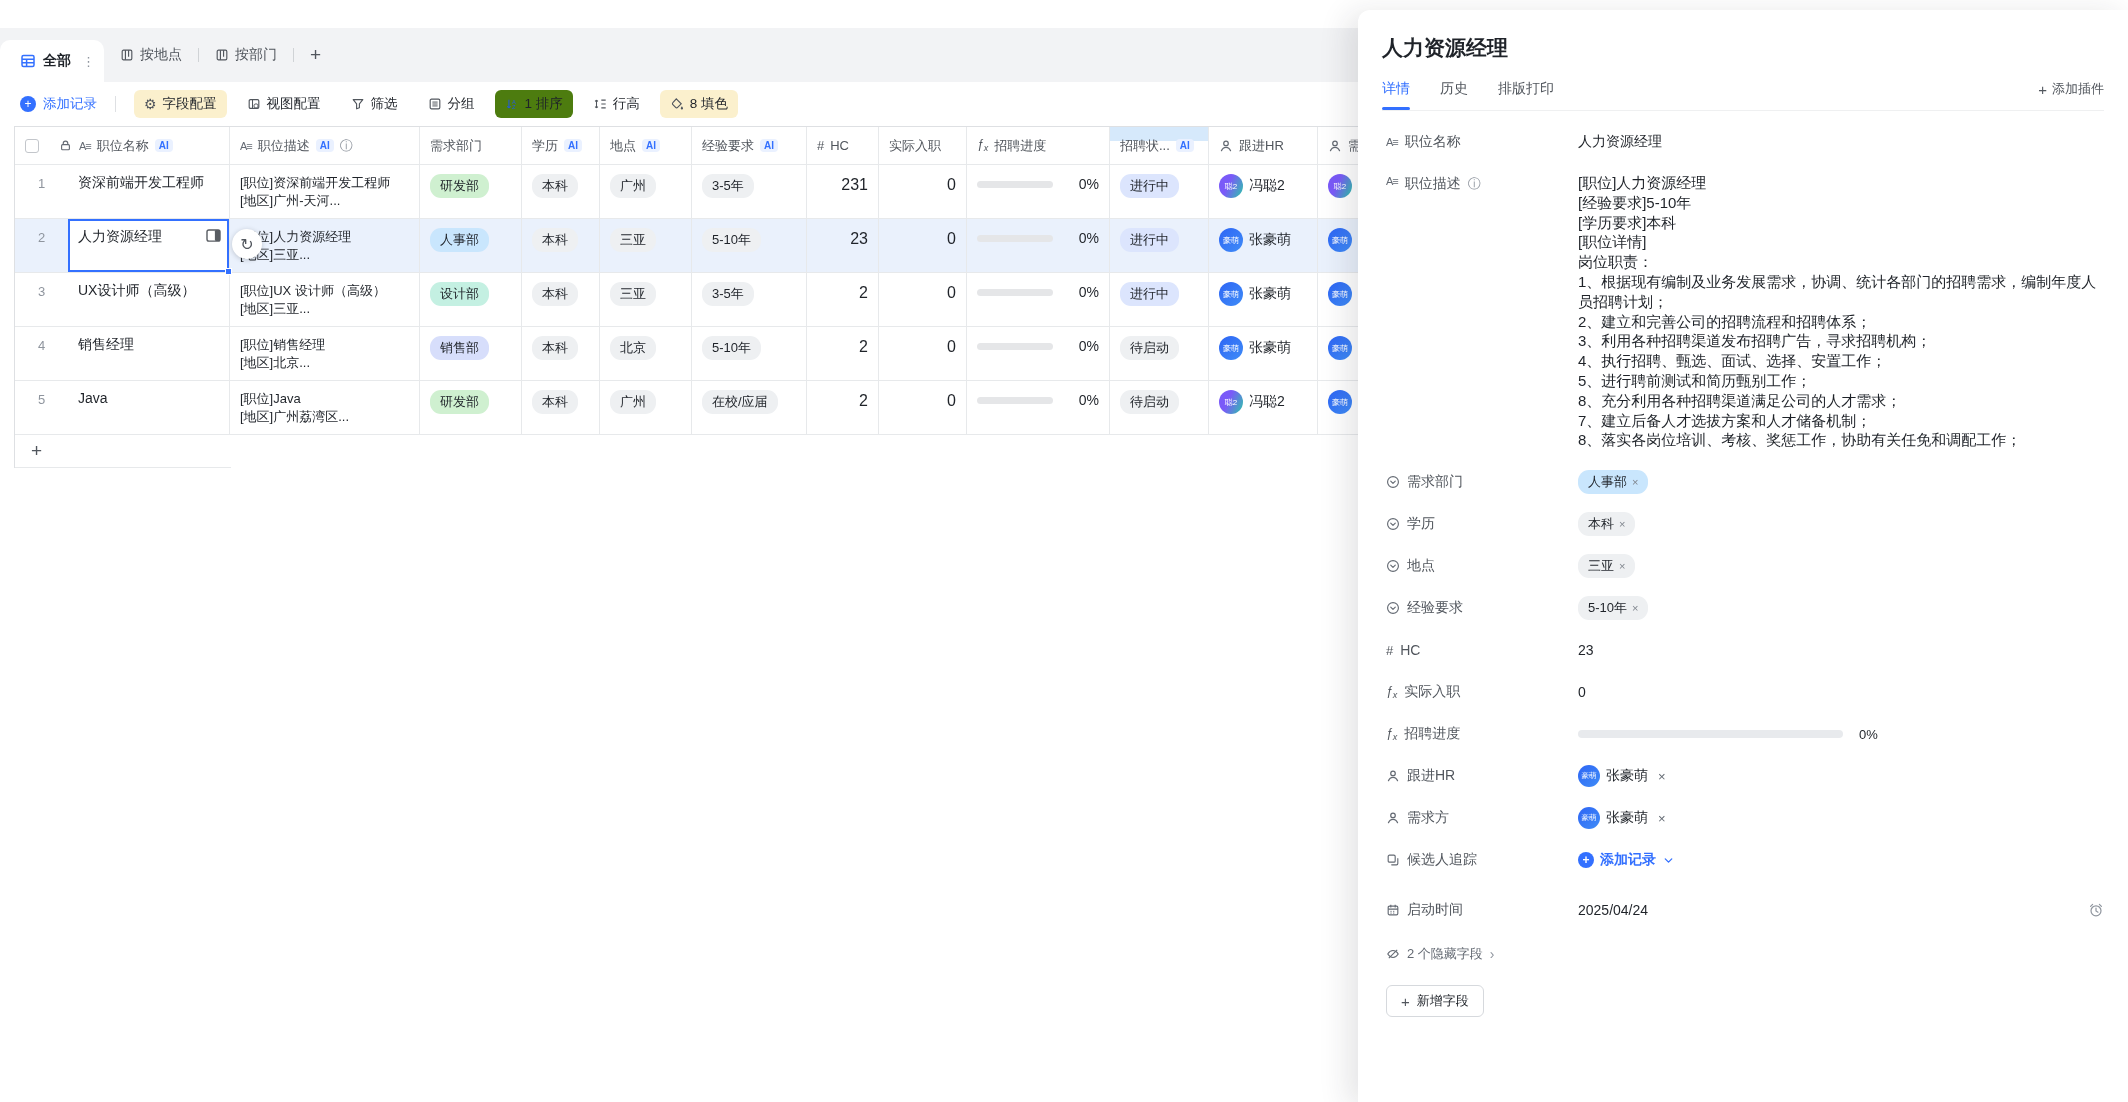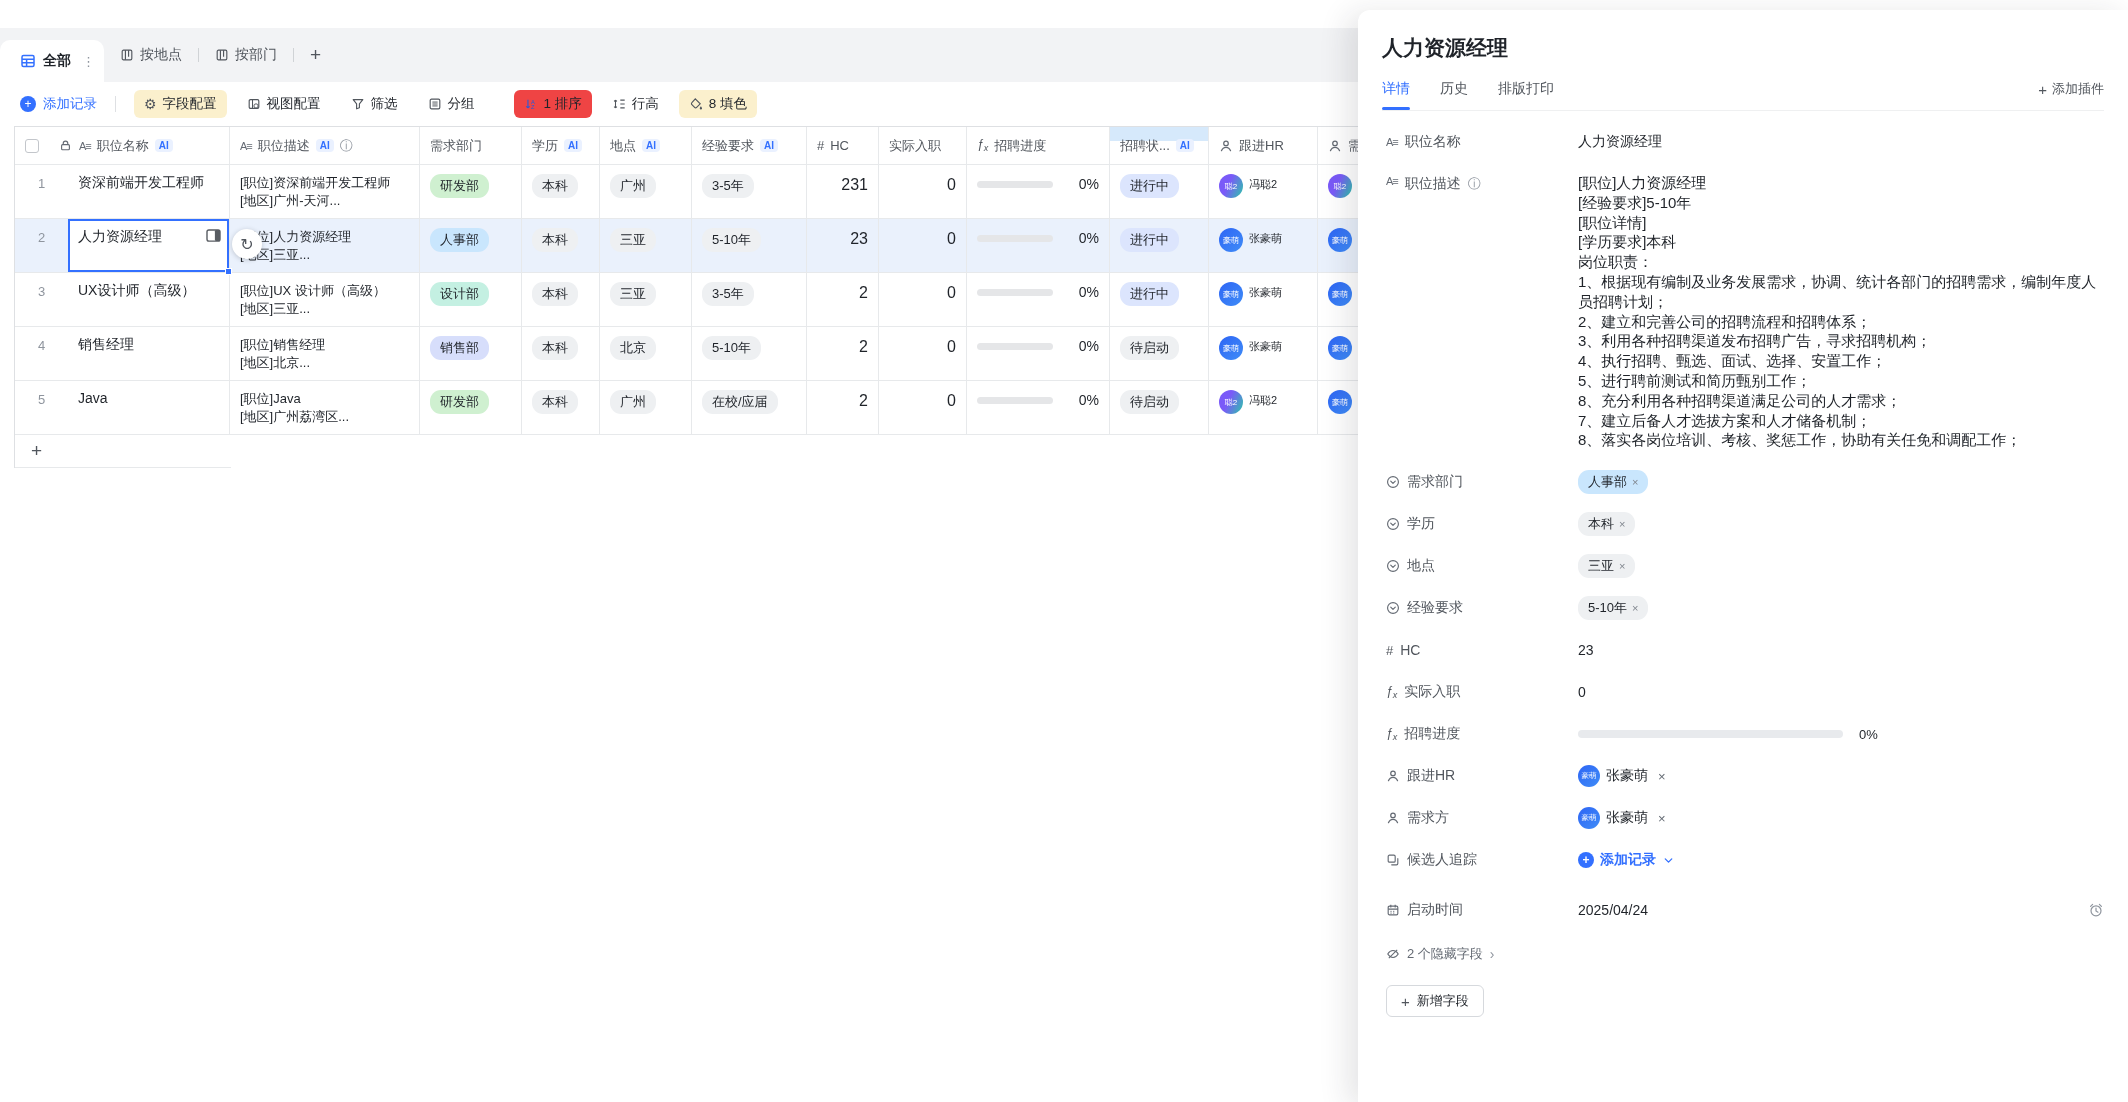--- a/index.html
+++ b/index.html
@@ -21,21 +21,21 @@
 
   
   .toolbar { position:absolute; left:0; top:82px; width:1368px; height:44px; background:#fff;
     display:flex; align-items:center; padding-left:20px; gap:10px; }
   .tb-add { display:flex; align-items:center; gap:7px; color:#3370ff; font-size:13.5px; cursor:pointer; }
   .plus-circle { width:16px; height:16px; border-radius:50%; background:#3370ff; color:#fff; display:inline-flex;
     align-items:center; justify-content:center; font-size:12px; line-height:1; }
   .tb-div { width:1px; height:16px; background:#dee0e3; margin:0 8px; }
   .tb-item { display:flex; align-items:center; gap:6px; font-size:13.5px; color:#1f2329; padding:5px 10px; border-radius:6px; cursor:pointer; }
   .pill-yellow { background:#fbf0cd; }
-  .pill-blue { background:#ef4444;margin-left:19px; }
+  .pill-blue { background:#4d7c0f; }
   .gear-glyph { font-size:14px; color:#51565d; line-height:1; }
 
   
   .table { position:absolute; left:14px; top:126px; width:1368px; border-left:1px solid #dee0e3; background:#fff; }
   .thead { display:flex; height:39px; border-top:1px solid #dee0e3; border-bottom:1px solid #e7e9eb; }
   .th { display:flex; align-items:center; gap:6px; padding:0 10px; font-size:13px; color:#51565d;
     border-right:1px solid #e7e9eb; position:relative; cursor:pointer; }
   .trow { display:flex; height:54px; border-bottom:1px solid #e7e9eb; }
   .td { display:flex; align-items:flex-start; padding:9px 10px; border-right:1px solid #e7e9eb; position:relative; cursor:pointer; }
   .selected .td { background:#eaf1fc; }
@@ -61,21 +61,21 @@
   .tag-teal { background:#c4f0e2; }
   .tag-purple { background:#d7defb; }
   .tag-gray { background:#eef0f2; }
   .tag-status-blue { background:#dce5fd; }
   .bar { width:76px; height:7px; border-radius:4px; background:#e5e6e8; margin-top:7px; }
   .pct { margin-left:auto; font-size:14px; color:#1f2329; padding-top:2px; }
   .avatar { width:24px; height:24px; border-radius:50%; color:#fff; font-size:8px; display:inline-flex;
     align-items:center; justify-content:center; flex:none; }
   .av-hm { background:linear-gradient(135deg,#2e65f5,#3f8cf7); }
   .av-c2 { background:linear-gradient(115deg,#7a5af8 40%,#2bc7a9); }
-  .hrname { font-size:11px; color:#1f2329; padding-top:3px; }
+  .hrname { font-size:14px; color:#1f2329; padding-top:3px; }
   .checkbox { width:14px; height:14px; border:1.5px solid #c3c6cb; border-radius:3px; background:#fff; flex:none; cursor:pointer; }
   .ai { background:#eaf1ff; color:#3370ff; font-size:10px; font-weight:bold; padding:1px 4px; border-radius:4px; flex:none; }
   .info-i { color:#8f959e; font-size:13px; }
   .fx { color:#51565d; font-size:12px; font-style:italic; }
   .fx sub { font-size:9px; }
   .hash { color:#51565d; font-size:13px; }
   .col-hl { position:absolute; top:0; left:0; right:0; height:14px; background:#d6e9fb; }
   .cell-selected { background:#fff !important; box-shadow:inset 0 0 0 2px #3370ff; align-items:flex-start; }
   .expand-icon { position:absolute; right:8px; top:10px; }
   .fill-handle { position:absolute; right:-3px; bottom:-3px; width:7px; height:7px; background:#3370ff; border:1px solid #fff; z-index:3; }
@@ -544,22 +544,22 @@
 
       <div class="f-row top">
         <span class="f-label">
           <span class="aeq">A≡</span>
           <span>职位描述</span>
           <span class="info-i">ⓘ</span>
         </span>
         <div class="desc-block">
           <div>[职位]人力资源经理</div>
           <div>[经验要求]5-10年</div>
+          <div>[学历要求]本科</div>
           <div>[职位详情]</div>
-          <div>[学历要求]本科</div>
           <div>岗位职责：</div>
           <div>1、根据现有编制及业务发展需求，协调、统计各部门的招聘需求，编制年度人员招聘计划；</div>
           <div>2、建立和完善公司的招聘流程和招聘体系；</div>
           <div>3、利用各种招聘渠道发布招聘广告，寻求招聘机构；</div>
           <div>4、执行招聘、甄选、面试、选择、安置工作；</div>
           <div>5、进行聘前测试和简历甄别工作；</div>
           <div>8、充分利用各种招聘渠道满足公司的人才需求；</div>
           <div>7、建立后备人才选拔方案和人才储备机制；</div>
           <div>8、落实各岗位培训、考核、奖惩工作，协助有关任免和调配工作；</div>
         </div>

